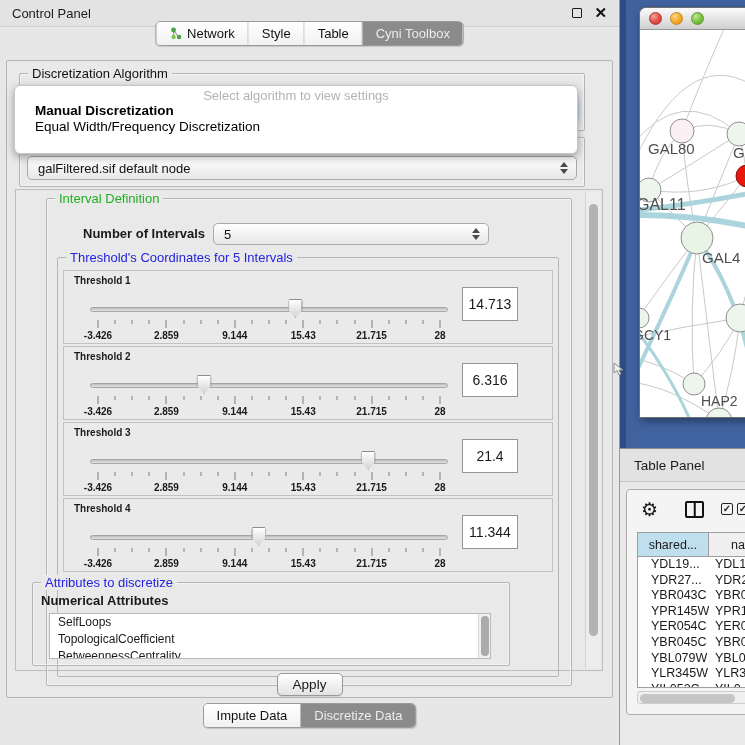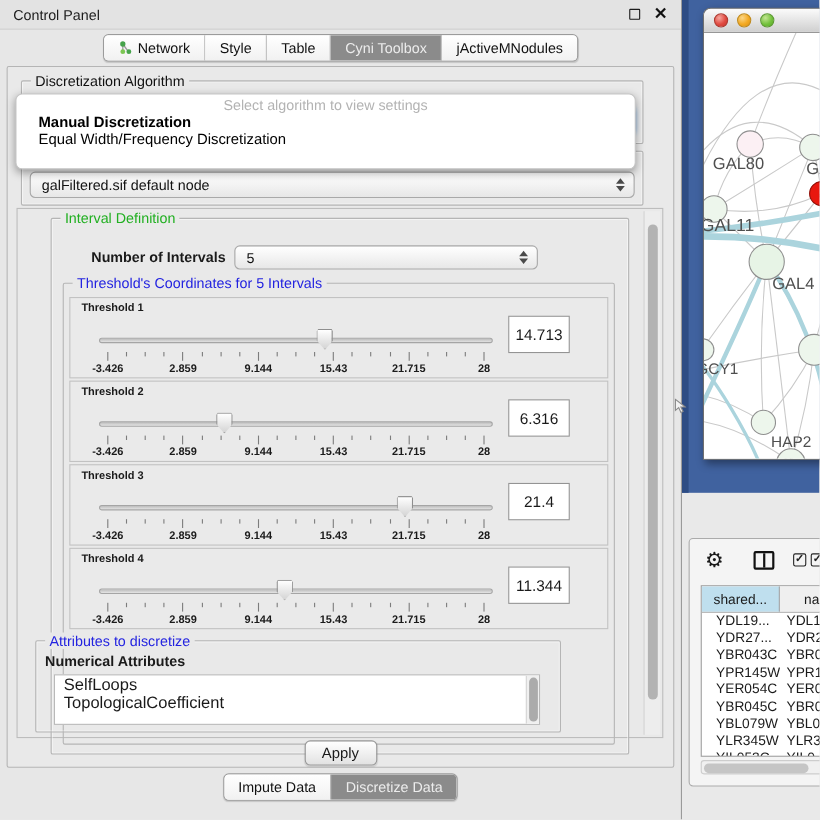--- a/index.html
+++ b/index.html
@@ -12,21 +12,21 @@
   .cp-title { font-size:13px; color:#1c1c1c; }
   .cp-icons { margin-left:auto; display:flex; align-items:center; gap:12px; }
   .float-ic { width:10px; height:10px; border:1.6px solid #1c1c1c; border-radius:1px; }
   .close-ic { font-weight:bold; font-size:15px; color:#111; line-height:10px; }
 
   
   .seg-bar { position:absolute; display:flex; height:25px; border:1px solid #9b9b9b; border-radius:5px; overflow:hidden; background:#fff; box-shadow:0 1px 1px rgba(0,0,0,.15); }
   .seg { display:flex; align-items:center; gap:5px; padding:0 13px; font-size:13px; background:linear-gradient(#ffffff,#f1f1f1); border-right:1px solid #b9b9b9; color:#111; white-space:nowrap; }
   .seg:last-child { border-right:none; }
   .seg.sel { background:#8b8b8b; color:#ececec; }
-  .top-tabs { top:31px; left:50%; transform:translateX(-50%); }
+  .top-tabs { top:21px; left:50%; transform:translateX(-50%); }
   .bottom-tabs { bottom:17px; left:50%; transform:translateX(-50%); }
 
   .net-ic { display:inline-block; width:13px; height:13px; }
 
   
   .content { position:absolute; left:6px; right:6px; top:60px; bottom:47px; background:#e9e9e9; border:1px solid #b5b5b5; border-radius:2px; }
 
   .group { position:absolute; border:1px solid #b5b5b5; border-radius:2px; box-shadow:inset 0 0 0 1px rgba(255,255,255,.5); }
   .gtitle { position:absolute; top:-8px; left:8px; background:#e9e9e9; padding:0 4px; font-size:13px; color:#111; white-space:nowrap; }
   .gtitle.green { color:#22b022; }
@@ -73,21 +73,21 @@
   .tick { position:absolute; width:1px; background:#7c7c7c; transform:translateX(-.5px); }
   .tick.minor { height:4px; top:0; }
   .tick.major { height:8px; top:0; }
   .scale { position:absolute; left:0; right:0; top:33px; height:12px; font-size:10px; font-weight:bold; color:#1a1a1a; }
   .scale span { position:absolute; transform:translateX(-50%); white-space:nowrap; }
   .tvalue { position:absolute; left:398px; top:16px; width:56px; height:34px; background:#fff; border:1px solid #949494; display:flex; align-items:center; justify-content:center; font-size:14px; }
 
   .grp-attr { left:16px; top:392px; width:478px; height:84px; }
   .attr-label { position:absolute; left:8px; top:10px; font-weight:bold; }
   .attr-list { position:absolute; left:16px; right:18px; top:30px; height:46px; background:#fff; border:1px solid #b9b9b9; overflow:hidden; }
-  .attr-item { padding-left:8px; font-size:15px; line-height:17px; white-space:nowrap; }
+  .attr-item { padding-left:8px; font-size:12px; line-height:17px; white-space:nowrap; }
   .attr-vsb { position:absolute; right:0; top:0; bottom:0; width:12px; background:#f0f0f0; border-left:1px solid #d5d5d5; }
   .attr-vsb .thumb { position:absolute; left:2px; top:2px; width:8px; height:40px; border-radius:4px; background:#ababab; }
 
   .apply-btn { position:absolute; left:50%; transform:translateX(-50%); top:612px; width:66px; height:23px; border:1px solid #989898; border-radius:5px; background:linear-gradient(#ffffff,#e2e2e2); font-size:13.5px; display:flex; align-items:center; justify-content:center; box-shadow:0 1px 1px rgba(0,0,0,.1); }
 
   
   .right { position:absolute; left:620px; top:0; width:125px; height:745px; }
   .desktop { position:absolute; left:0; top:0; right:0; height:448px; background:#40629f; border-left:6px solid #2d4c84; }
   .macwin { position:absolute; left:13px; top:7px; width:112px; height:411px; background:#fff; border:1px solid #6f6f6f; border-radius:7px 0 0 0; box-shadow:2px 3px 8px rgba(0,0,0,.4); overflow:hidden; }
   .mac-titlebar { height:22px; background:linear-gradient(#fbfbfb,#cfcfcf); border-bottom:1px solid #979797; border-radius:7px 0 0 0; display:flex; align-items:center; padding-left:9px; gap:8px; }
@@ -144,23 +144,20 @@
       <span>Network</span>
     </div>
     <div class="seg">
         <span>Style</span>
       </div>
     <div class="seg">
         <span>Table</span>
       </div>
     <div class="seg sel">
         <span>Cyni Toolbox</span>
-      </div>
-    <div class="seg">
-        <span>jActiveMNodules</span>
       </div>
   </div>
 
   <div class="content">
 
     <div class="group grp-alg">
       <span class="gtitle">Discretization Algorithm</span>
       <div class="alg-combo"></div>
     </div>
 
@@ -368,20 +365,21 @@
         </div>
       </div>
 
       <div class="group grp-attr">
         <span class="gtitle blue">Attributes to discretize</span>
         <div class="attr-label">Numerical Attributes</div>
         <div class="attr-list">
           <div id="attr-items">
               <div class="attr-item">SelfLoops</div>
               <div class="attr-item">TopologicalCoefficient</div>
+              <div class="attr-item">BetweennessCentrality</div>
             </div>
           <div class="attr-vsb">
               <div class="thumb"></div>
             </div>
         </div>
       </div>
 
       <div class="vsb">
         <div class="thumb" style="top:12px; height:432px;"></div>
       </div>
@@ -461,20 +459,23 @@
               <text x="62" y="233" fill="#4f4f4f" font-size="15" font-family="Liberation Sans, sans-serif">GAL4</text>
               <text x="-7" y="310" fill="#4f4f4f" font-size="14" font-family="Liberation Sans, sans-serif">GCY1</text>
               <text x="109" y="311" fill="#4f4f4f" font-size="14" font-family="Liberation Sans, sans-serif">H</text>
               <text x="61" y="376" fill="#4f4f4f" font-size="14" font-family="Liberation Sans, sans-serif">HAP2</text>
             </g>
         </svg>
       </div>
     </div>
   </div>
 
+  <div class="tp-bar">
+    <span>Table Panel</span>
+  </div>
 
   <div class="tp-outer">
     <div class="tp-panel">
       <div class="tp-toolbar">
         <span class="gear">⚙</span>
         <span class="split-ic"></span>
         <span class="cb cb1">✓</span>
         <span class="cb cb2">✓</span>
       </div>
       <div class="tp-table">

